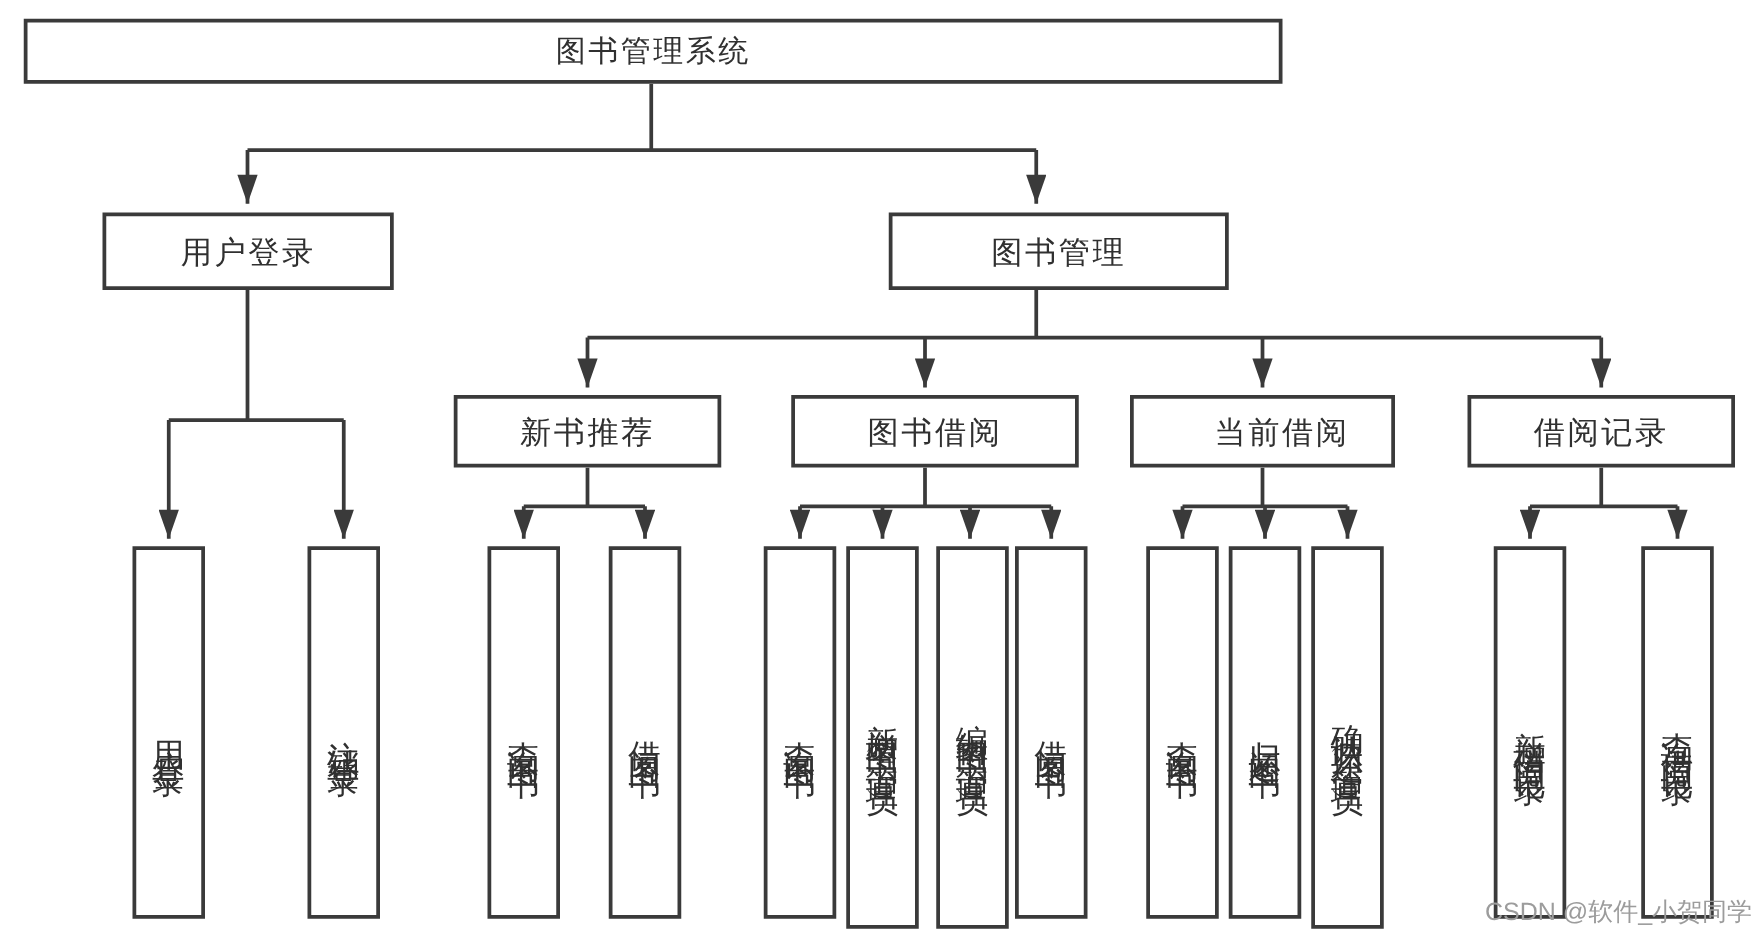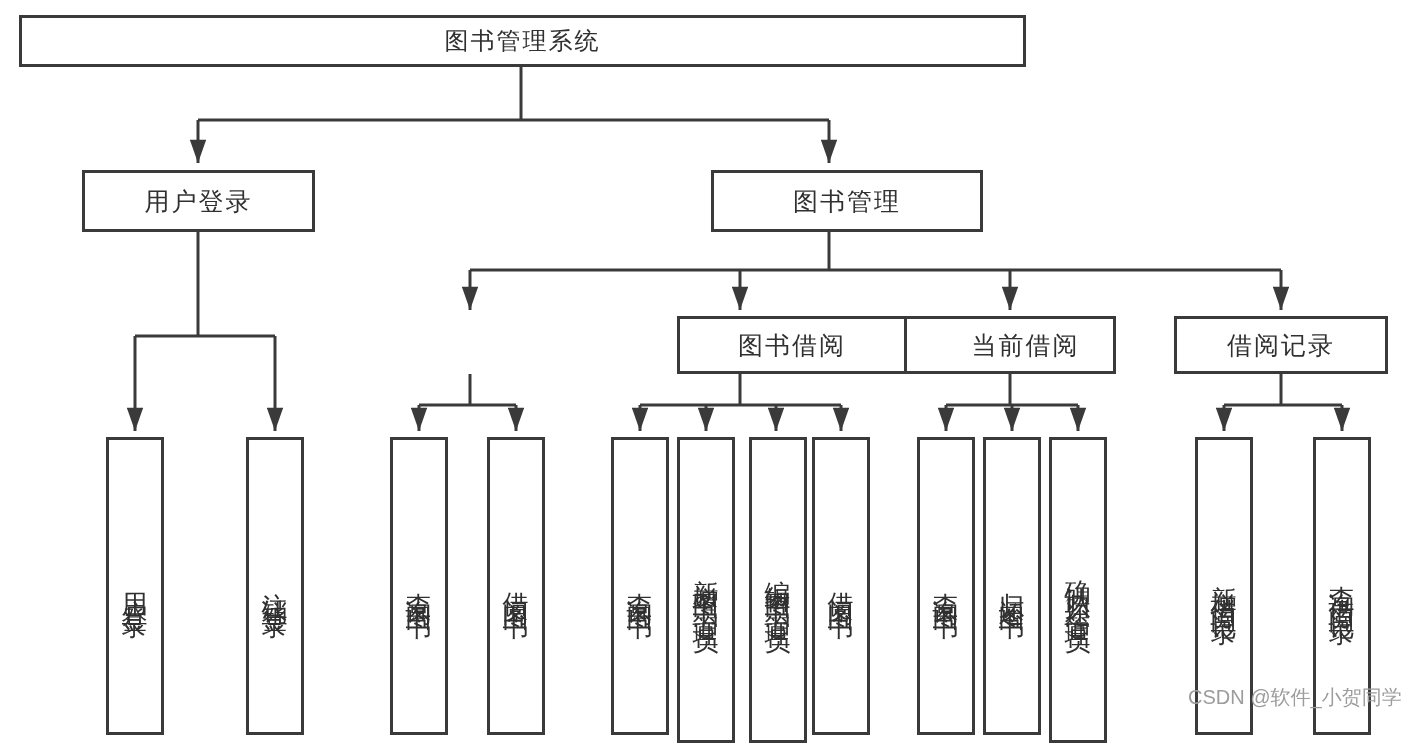--- a/index.html
+++ b/index.html
@@ -87,21 +87,22 @@
       <path d="M1224,405 V431" marker-end="url(#arrow)"></path>
       <path d="M1342,405 V431" marker-end="url(#arrow)"></path>
     </g>
   </svg>
 
   <div class="box hbox root" style="left:19px;top:15px;width:1007px;height:52px;">图书管理系统</div>
 
   <div class="box hbox" style="left:82px;top:170px;width:233px;height:62px;">用户登录</div>
   <div class="box hbox" style="left:711px;top:170px;width:272px;height:62px;">图书管理</div>
 
-  <div class="box hbox" style="left:633px;top:316px;width:230px;height:58px;margin-left:44px;">图书借阅</div>
+  <div class="box hbox" style="left:363px;top:316px;width:214px;height:58px;">新书推荐</div>
+  <div class="box hbox" style="left:633px;top:316px;width:230px;height:58px;">图书借阅</div>
   <div class="box hbox" style="left:904px;top:316px;width:212px;height:58px;padding-left:31px;">当前借阅</div>
   <div class="box hbox" style="left:1174px;top:316px;width:214px;height:58px;">借阅记录</div>
 
   <div class="box leaf" style="left:106px;top:437px;width:58px;height:298px;">
     <span class="vtext">用户登录</span>
   </div>
   <div class="box leaf" style="left:246px;top:437px;width:58px;height:298px;">
     <span class="vtext">注销登录</span>
   </div>
 
@@ -135,15 +136,15 @@
     <span class="vtext">确认归还（管理员）</span>
   </div>
 
   <div class="box leaf" style="left:1195px;top:437px;width:58px;height:298px;">
     <span class="vtext">新增借阅记录</span>
   </div>
   <div class="box leaf" style="left:1313px;top:437px;width:58px;height:298px;">
     <span class="vtext">查询借阅记录</span>
   </div>
 
-  <div class="watermark" style="left:1188px;top:684px;">CSDN @软件_小贺同学</div>
+  <div class="watermark" style="left:1188px;top:716px;">CSDN @软件_小贺同学</div>
 
 </div>
 
 </body></html>

